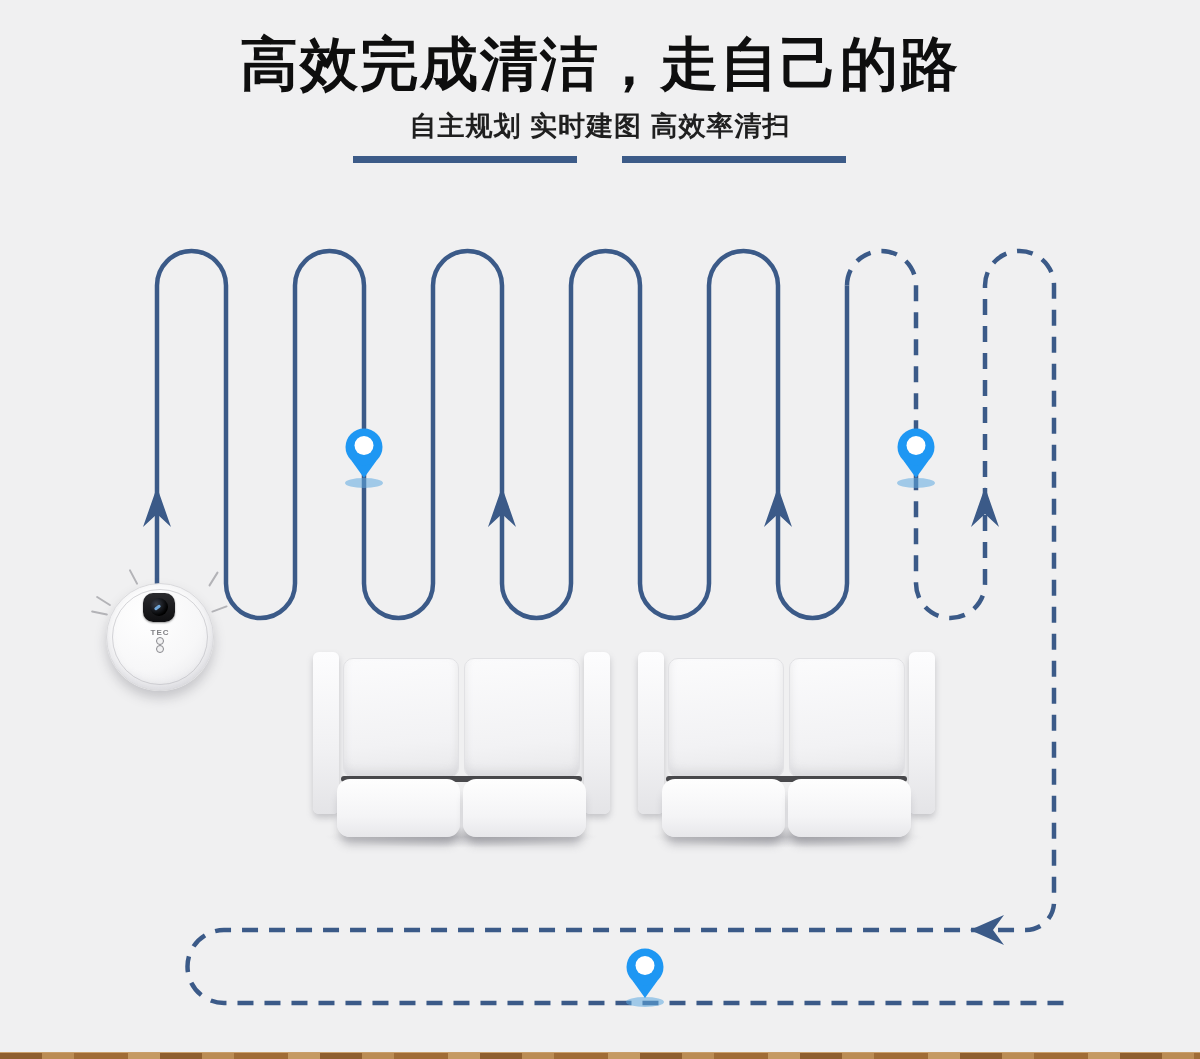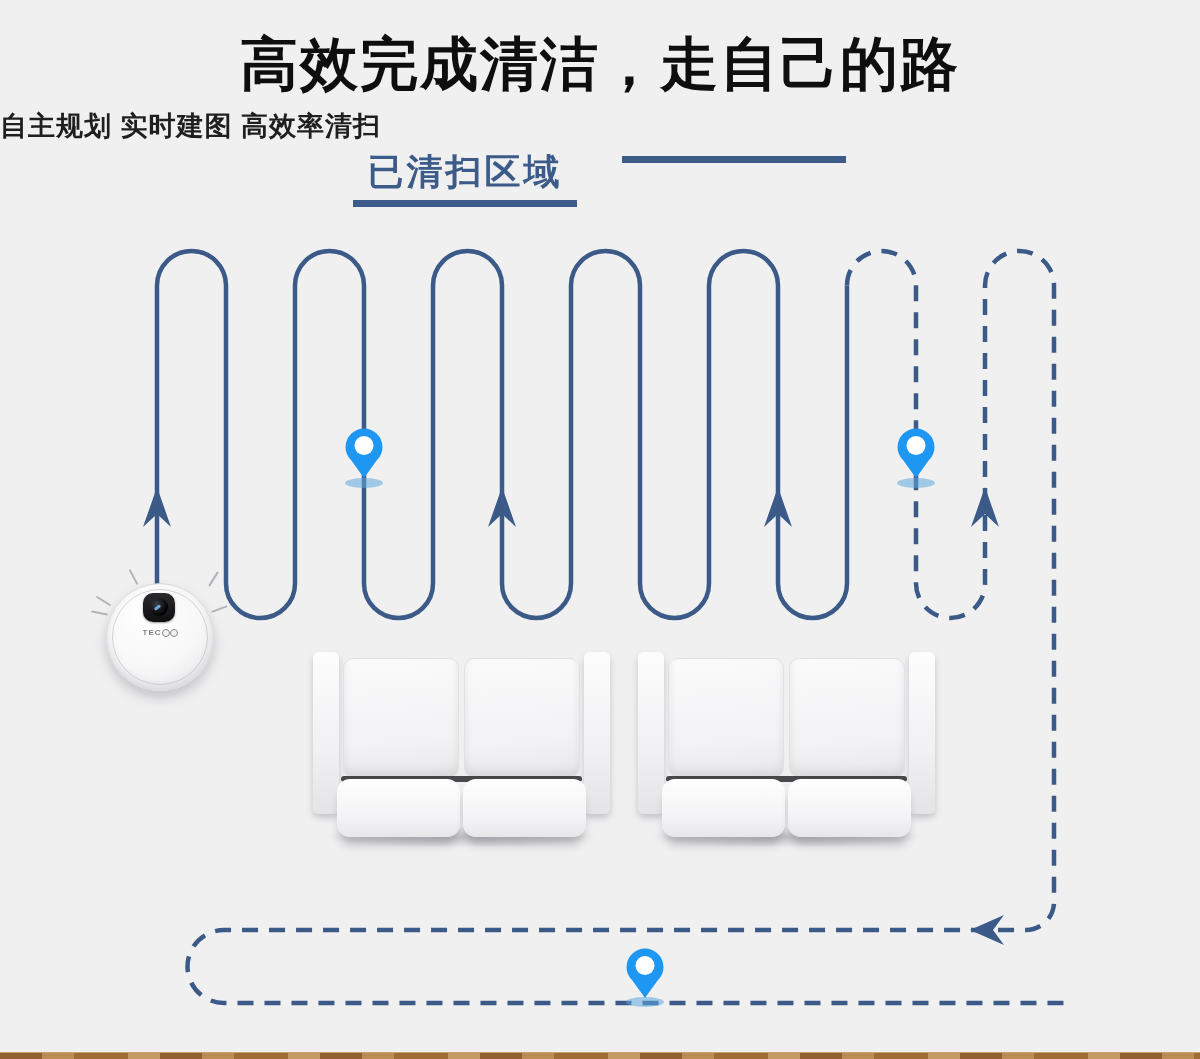--- a/index.html
+++ b/index.html
@@ -11,21 +11,21 @@
   body{
     position:relative;width:1200px;height:1059px;overflow:hidden;
     background:var(--bg);
     font-family:"Liberation Sans","DejaVu Sans",sans-serif;
   }
   .title{
     position:absolute;left:0;top:26px;width:1200px;text-align:center;
     font-size:58px;font-weight:700;letter-spacing:2px;color:var(--title-color);
   }
   .subtitle{
-    position:absolute;left:0;top:108px;width:1200px;text-align:left;
+    position:absolute;left:0;top:108px;width:1200px;text-align:center;
     font-size:27px;font-weight:600;letter-spacing:1px;color:var(--subtitle-color);
   }
   .legend-item{position:absolute;top:150px;width:224px;text-align:center;}
   .legend-item .label{
     display:block;font-size:36px;font-weight:700;letter-spacing:3px;color:var(--legend-blue);
     line-height:44px;white-space:nowrap;
   }
   .legend-item .bar{display:block;height:7px;margin-top:6px;background:var(--legend-blue);}
   #legend-cleaned{left:353px;}
   #legend-uncleaned{left:622px;}
@@ -51,21 +51,21 @@
   .robot .lens{
     position:absolute;left:7px;top:5px;width:18px;height:18px;border-radius:50%;
     background:radial-gradient(circle at 35% 35%,#3a3f4a 0%,#000 70%);
   }
   .robot .lens-glint{
     position:absolute;left:4px;top:8px;width:7px;height:3px;border-radius:2px;
     background:#6fa6d8;transform:rotate(-35deg);
   }
   .robot .brand-row{
     position:absolute;left:0;top:44px;width:100%;display:flex;justify-content:center;
-    align-items:center;gap:0;
+    align-items:center;gap:0;flex-direction:column;
   }
   .robot .brand{font-size:8px;font-weight:700;letter-spacing:1px;color:#808084;}
   .robot .btn{width:8px;height:8px;border-radius:50%;border:1px solid #8a8a8e;background:#f2f2f3;}
   .bristle{position:absolute;width:17px;height:2px;background:#b3b3b7;border-radius:1px;}
 
   
   .sofa{position:absolute;top:650px;width:297px;height:192px;}
   .sofa .arm{
     position:absolute;top:2px;width:26px;height:162px;border-radius:6px;
     background:linear-gradient(180deg,#fdfdfe 0%,#f1f1f3 60%,#e4e4e7 100%);
@@ -106,21 +106,20 @@
       #8f5f2f 0 42px, #bb8c54 42px 74px, #a06c36 74px 128px, #c59a63 128px 160px);
   }
 </style>
 </head>
 <body>
 
 <h1 class="title">高效完成清洁，走自己的路</h1>
 <div class="subtitle">自主规划 实时建图 高效率清扫</div>
 
 <div class="legend-item" id="legend-cleaned">
-  <span class="label">已清扫区域</span>
   <span class="bar"></span>
 </div>
 <div class="legend-item" id="legend-uncleaned">
   <span class="bar"></span>
 </div>
 
 <svg class="path-layer" width="1200" height="1059" viewBox="0 0 1200 1059">
 
   <path fill="none" stroke="var(--path-blue)" stroke-width="4.5" d="M 157 586 L 157 285.5
            A 34.5 34.5 0 0 1 226 285.5 L 226 583.5

